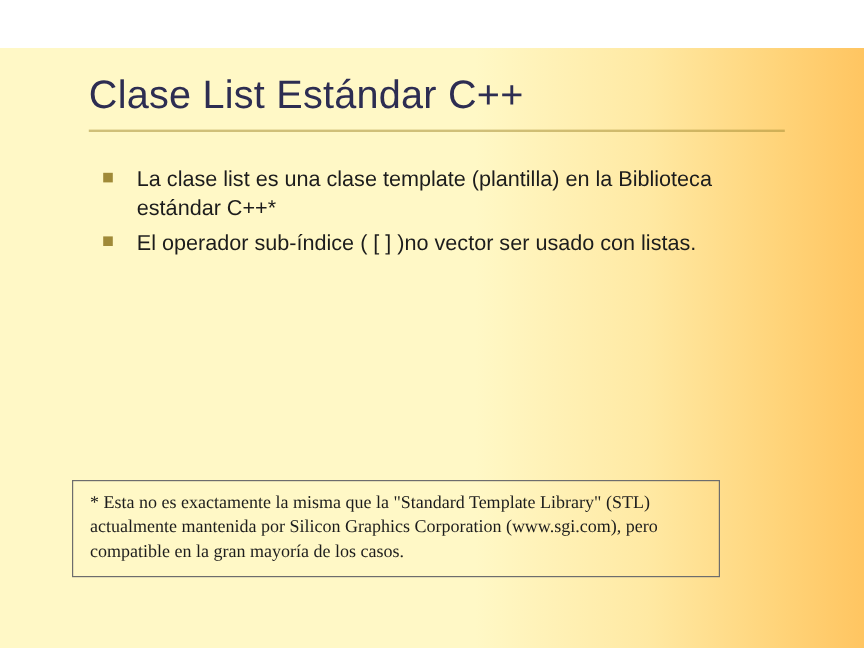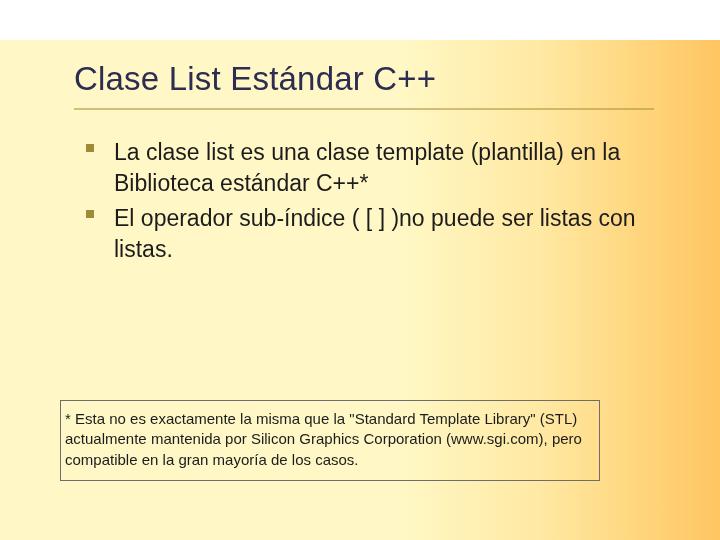--- a/index.html
+++ b/index.html
@@ -55,32 +55,33 @@
   .bullet-icon {
     flex: 0 0 auto;
     width: 8px;
     height: 8px;
     background: #a08a38;
     margin-top: 7px;
     margin-right: 20px;
   }
   .bullet-text {
     flex: 1 1 auto;
-    font-size: 23px;
+    font-size: 18px;
     line-height: 1.35;
     color: #1c1c1c;
   }
   .footnote-box {
     position: absolute;
     left: 60px;
     top: 360px;
     width: 540px;
     border: 1px solid #6d6d6d;
-    padding: 8px 10px 10px 4px;
+    padding: 8px 10px 10px 14px;
     box-sizing: border-box;
+    font-family: Liberation Serif, serif;
   }
   .footnote-text {
     font-size: 15px;
     line-height: 1.35;
     color: #1c1c1c;
   }
   .page-num {
     position: absolute;
     right: 22px;
     bottom: 14px;
@@ -100,21 +101,21 @@
 
     <div class="bullet-row">
       <div class="bullet-icon"></div>
       <div class="bullet-text">La clase list es una clase template (plantilla) en la Biblioteca estándar C++*</div>
     </div>
 
 
 
     <div class="bullet-row">
       <div class="bullet-icon"></div>
-      <div class="bullet-text">El operador sub-índice ( [ ] )no puede ser listas con listas.</div>
+      <div class="bullet-text">El operador sub-índice ( [ ] )no vector ser usado con listas.</div>
     </div>
 
   </div>
 
   <div class="footnote-box">
     <div class="footnote-text">* Esta no es exactamente la misma que la "Standard Template Library" (STL) actualmente mantenida por Silicon Graphics Corporation (www.sgi.com), pero compatible en la gran mayoría de los casos.</div>
   </div>
 
   <div class="page-num">6</div>
 

